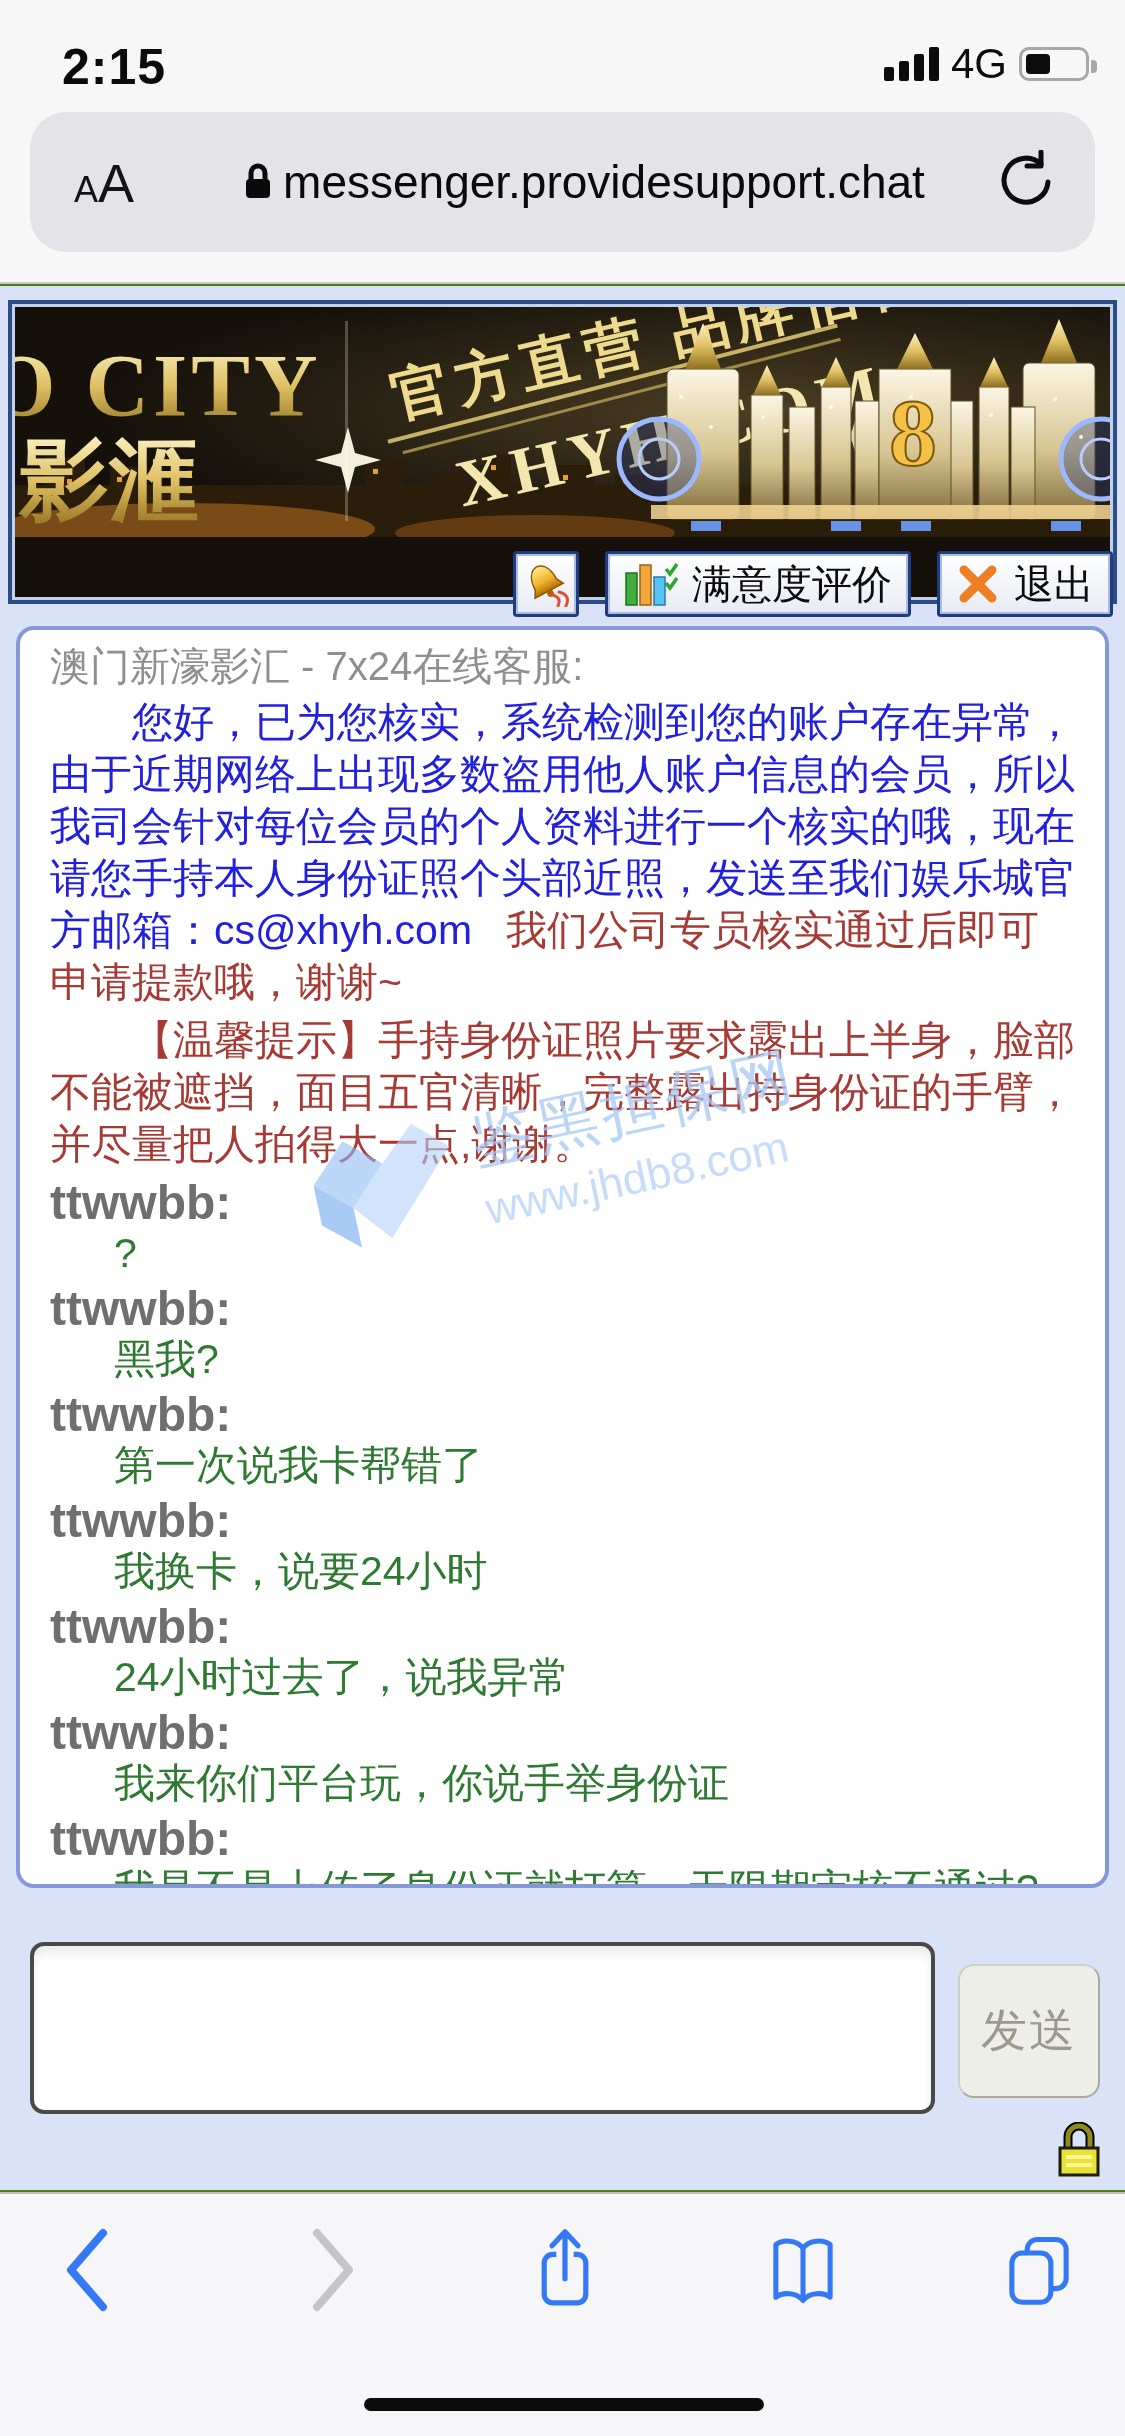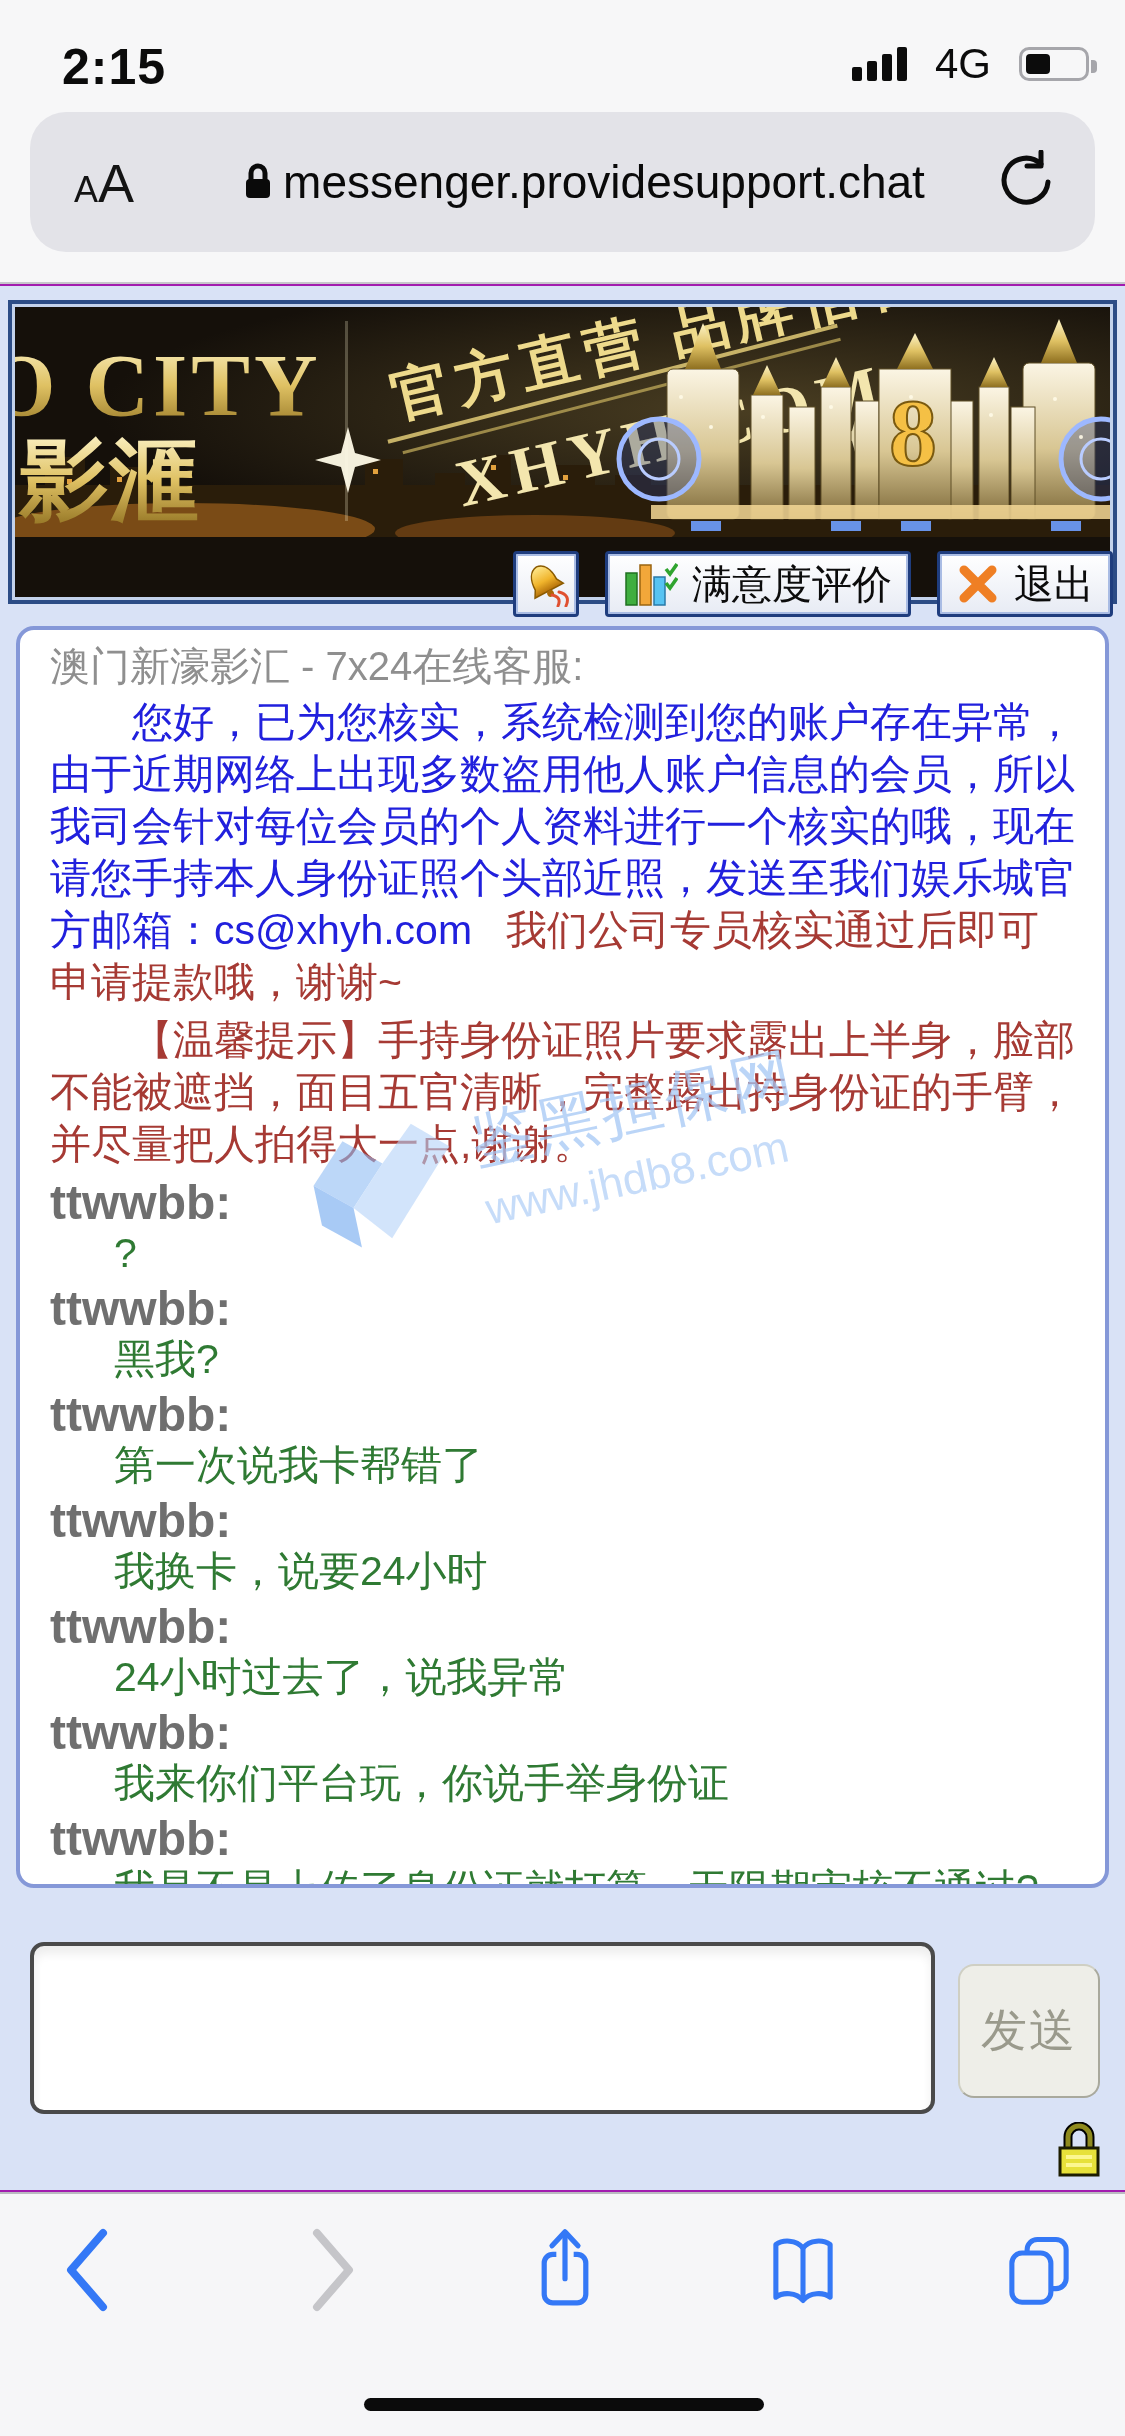--- a/index.html
+++ b/index.html
@@ -1,23 +1,23 @@
 <!DOCTYPE html>
 <html><head>
 <meta charset="utf-8">
 <style>
   html,body{margin:0;padding:0;background:#222;}
   *{box-sizing:border-box;}
   .screen{position:relative;width:1125px;height:2436px;margin:0 auto;overflow:hidden;
-    background:#a21caf;font-family:"Liberation Sans","DejaVu Sans",sans-serif;}
+    background:#4d7c0f;font-family:"Liberation Sans","DejaVu Sans",sans-serif;}
 
   
   .safari-top{position:absolute;top:0;left:0;width:1125px;height:284px;background:#f7f7f8;border-bottom:2px solid #c6c6cb;}
   .status-time{position:absolute;left:62px;top:38px;font-size:50px;font-weight:700;color:#0b0b0b;letter-spacing:1px;}
-  .status-right{position:absolute;right:36px;top:40px;display:flex;align-items:center;gap:28px;}
+  .status-right{position:absolute;right:36px;top:40px;display:flex;align-items:center;gap:12px;}
   .signal{display:flex;align-items:flex-end;gap:5px;}
   .signal i{display:block;width:10px;background:#0c0c0c;border-radius:2px;}
   .signal i:nth-child(1){height:14px}.signal i:nth-child(2){height:20px}
   .signal i:nth-child(3){height:27px}.signal i:nth-child(4){height:34px}
   .net-label{font-size:42px;color:#0c0c0c;}
   .battery{position:relative;width:70px;height:34px;border:3px solid #a6a6ab;border-radius:10px;}
   .battery .fill{position:absolute;left:4px;top:4px;width:24px;height:20px;background:#0c0c0c;border-radius:4px;}
   .battery .nub{position:absolute;right:-11px;top:10px;width:6px;height:13px;background:#a6a6ab;border-radius:0 4px 4px 0;}
 
   .url-bar{position:absolute;left:30px;top:112px;width:1065px;height:140px;background:#e3e3e8;border-radius:36px;}

